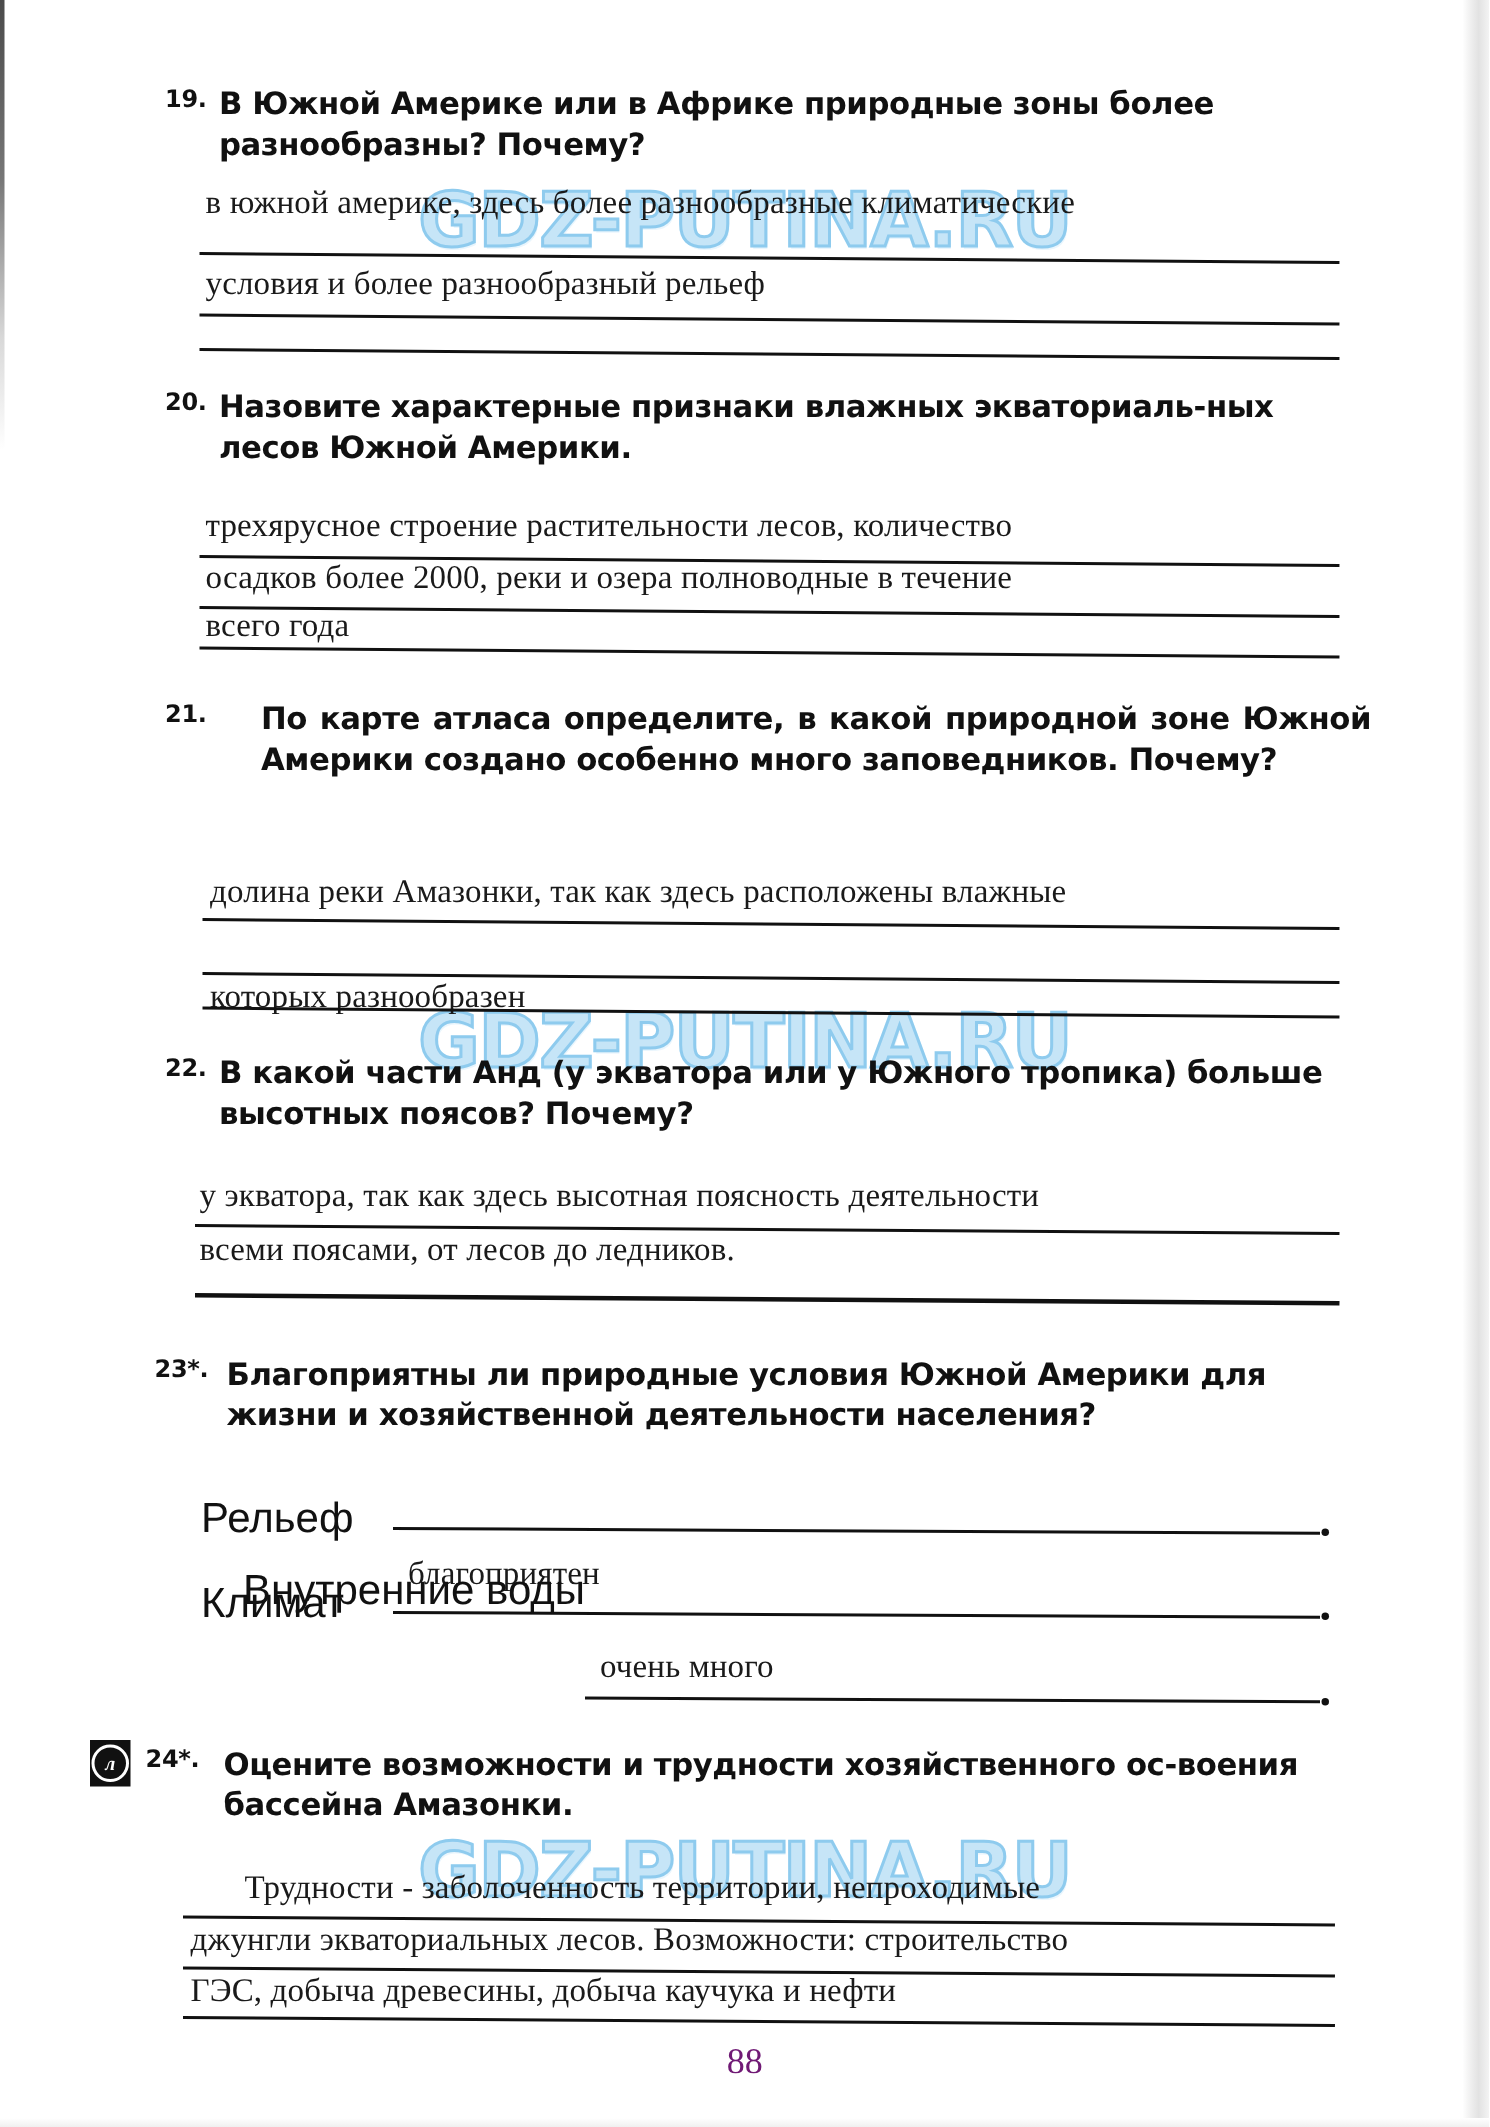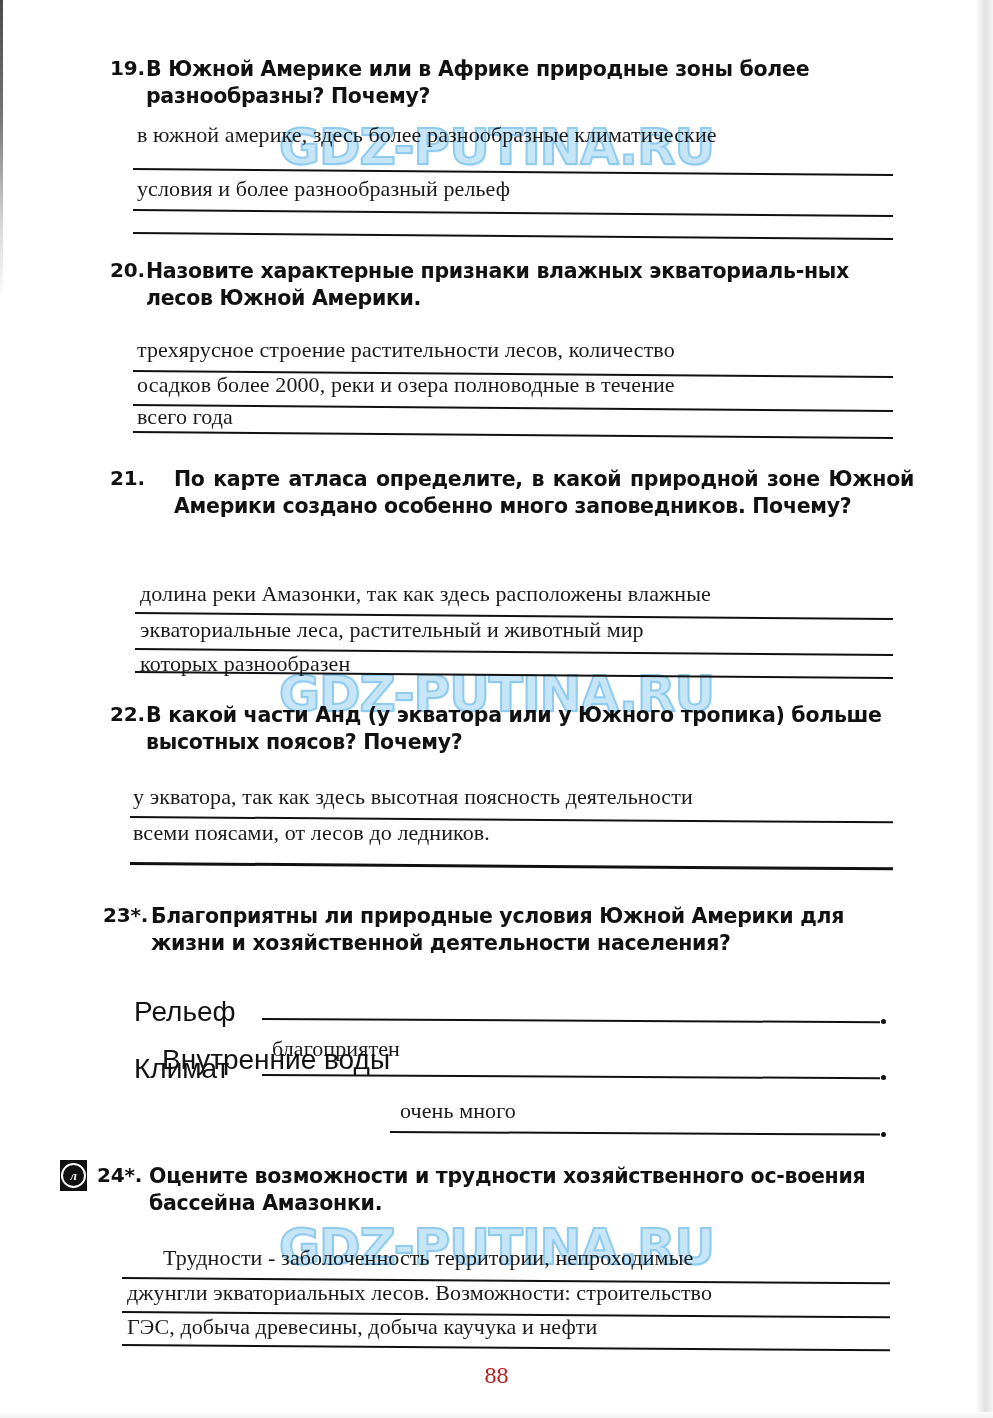--- a/index.html
+++ b/index.html
@@ -73,21 +73,21 @@
 
   .q-block { position: absolute; }
 
   
   .q-num {
     position: absolute;
     left: 0;
     top: 0;
     font-family: "DejaVu Sans", sans-serif;
     font-weight: bold;
-    font-size: 20px;
+    font-size: 16px;
     color: #111;
     letter-spacing: -0.2px;
   }
   .q-text {
     position: absolute;
     font-family: "DejaVu Sans", sans-serif;
     font-weight: bold;
     font-size: 20.5px;
     line-height: 27px;
     color: #111;
@@ -155,21 +155,21 @@
     line-height: 1;
   }
 
   .page-no {
     position: absolute;
     left: 0;
     width: 993px;
     text-align: center;
     font-family: "Liberation Serif", serif;
     font-size: 24px;
-    color: #b91c1c;
+    color: #701a75;
   }
 </style>
 </head>
 <body>
 
 <div id="page">
 
   <div class="edge-left"></div>
   <div class="edge-right"></div>
   <div class="edge-bottom"></div>
@@ -201,21 +201,20 @@
     <div class="ans-line" style="left:133px; top:404px; width:760px; transform:rotate(0.45deg);"></div>
     <div class="ans-text" style="left:137px; top:404px;">всего года</div>
     <div class="ans-line" style="left:133px; top:431px; width:760px; transform:rotate(0.45deg);"></div>
 
     <div class="q-block" style="left:110px; top:466px; width:800px;">
       <div class="q-num">21.</div>
       <p class="q-text justify" style="left:36px; top:0; width:740px;margin-left:28px;">По карте атласа определите, в какой природной зоне Южной Америки создано особенно много заповедников. Почему?</p>
     </div>
     <div class="ans-text" style="left:140px; top:581px;">долина реки Амазонки, так как здесь расположены влажные</div>
     <div class="ans-line" style="left:135px; top:612px; width:758px; transform:rotate(0.45deg);"></div>
-    <div class="ans-text" style="left:140px; top:617px;">экваториальные леса, растительный и животный мир</div>
     <div class="ans-line" style="left:135px; top:648px; width:758px; transform:rotate(0.45deg);"></div>
     <div class="ans-text" style="left:140px; top:651px;">которых разнообразен</div>
     <div class="ans-line" style="left:135px; top:671px; width:758px; transform:rotate(0.45deg);"></div>
 
     <div class="q-block" style="left:110px; top:702px; width:800px;">
       <div class="q-num">22.</div>
       <p class="q-text" style="left:36px; top:0; width:775px;">В какой части Анд (у экватора или у Южного тропика) больше высотных поясов? Почему?</p>
     </div>
     <div class="ans-text" style="left:133px; top:784px;">у экватора, так как здесь высотная поясность деятельности</div>
     <div class="ans-line" style="left:130px; top:816px; width:763px; transform:rotate(0.4deg);"></div>

